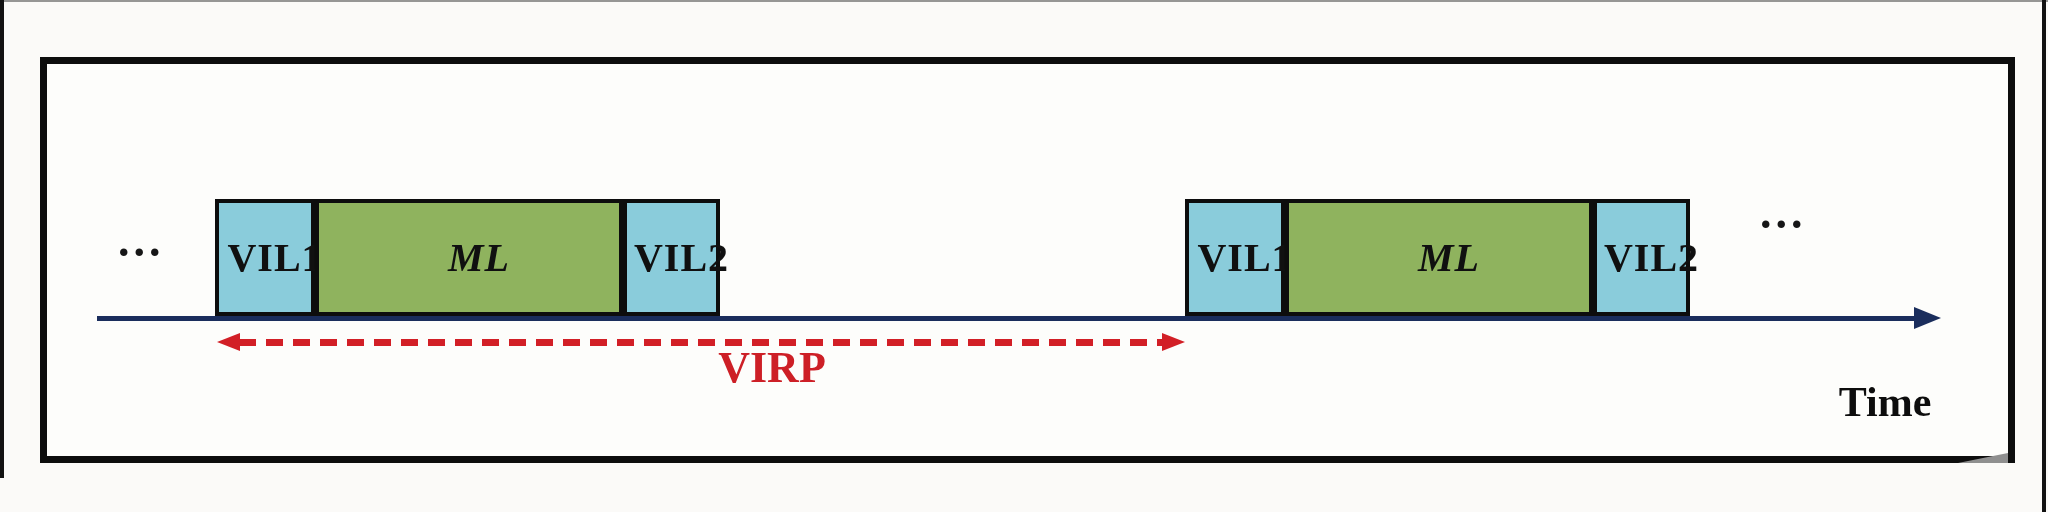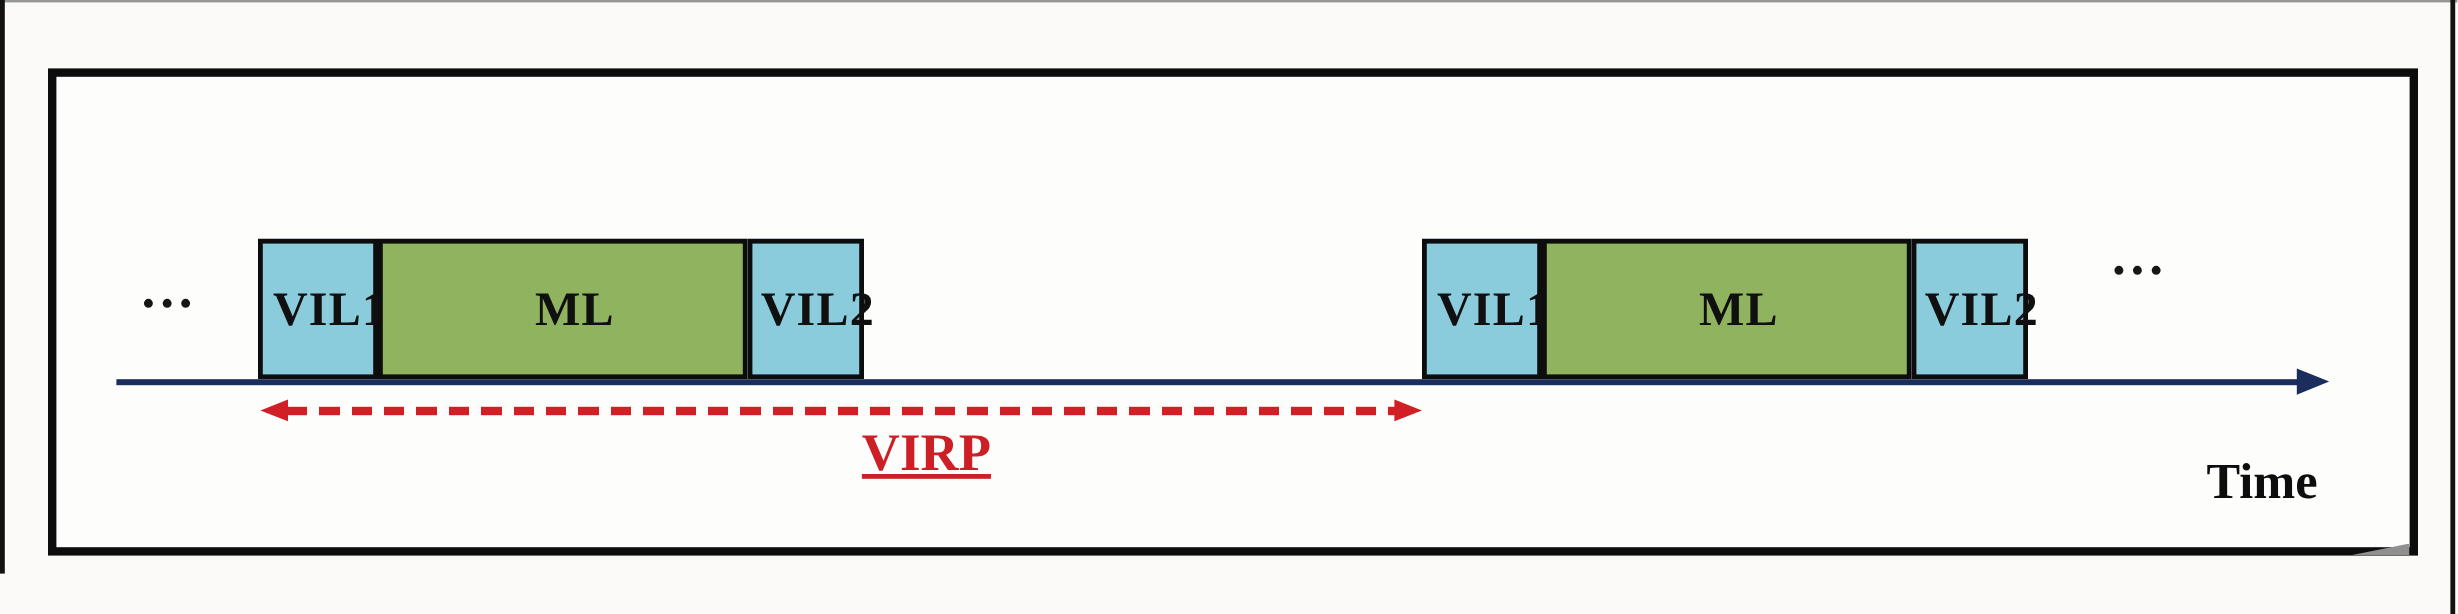--- a/index.html
+++ b/index.html
@@ -41,21 +41,21 @@
   
   .block {
     position:absolute; top:199px; height:117px;
     box-sizing:border-box; border:4px solid #0d0d0d;
     display:flex; align-items:center; justify-content:center;
     font-weight:bold; font-size:40px; color:#101010;
     letter-spacing:1px;
     padding-left:20px;
   }
   .vil { background:#8accdb; }
-  .ml  { background:#8fb35e; }
+  .ml  { background:#8fb35e;font-style:italic; }
 
   .g1-vil1 { left:215px;  width:100px; }
   .g1-ml   { left:315px;  width:308px; }
   .g1-vil2 { left:623px;  width:97px;  }
   .g2-vil1 { left:1185px; width:100px; }
   .g2-ml   { left:1285px; width:308px; }
   .g2-vil2 { left:1593px; width:97px;  }
 
   
   .virp-dash {
@@ -66,22 +66,22 @@
     position:absolute; left:217px; top:333px; width:0; height:0;
     border-top:9px solid transparent; border-bottom:9px solid transparent;
     border-right:23px solid #d21f26;
   }
   .virp-head-right {
     position:absolute; left:1162px; top:333px; width:0; height:0;
     border-top:9px solid transparent; border-bottom:9px solid transparent;
     border-left:23px solid #d21f26;
   }
   .virp-label {
-    position:absolute; left:697px; top:352px; width:150px;
-    text-align:center; font-weight:bold; font-size:44px; color:#cd1f26;text-decoration:underline;
+    position:absolute; left:697px; top:342px; width:150px;
+    text-align:center; font-weight:bold; font-size:44px; color:#cd1f26;
   }
 
   .time-label {
     position:absolute; left:1810px; top:342px; width:150px;
     text-align:center; font-weight:bold; font-size:42px; color:#0d0d0d;margin-top:36px;
   }
 
   .ellipsis {
     position:absolute; font-weight:bold; font-size:46px; color:#161616;
     letter-spacing:4px; line-height:46px;

